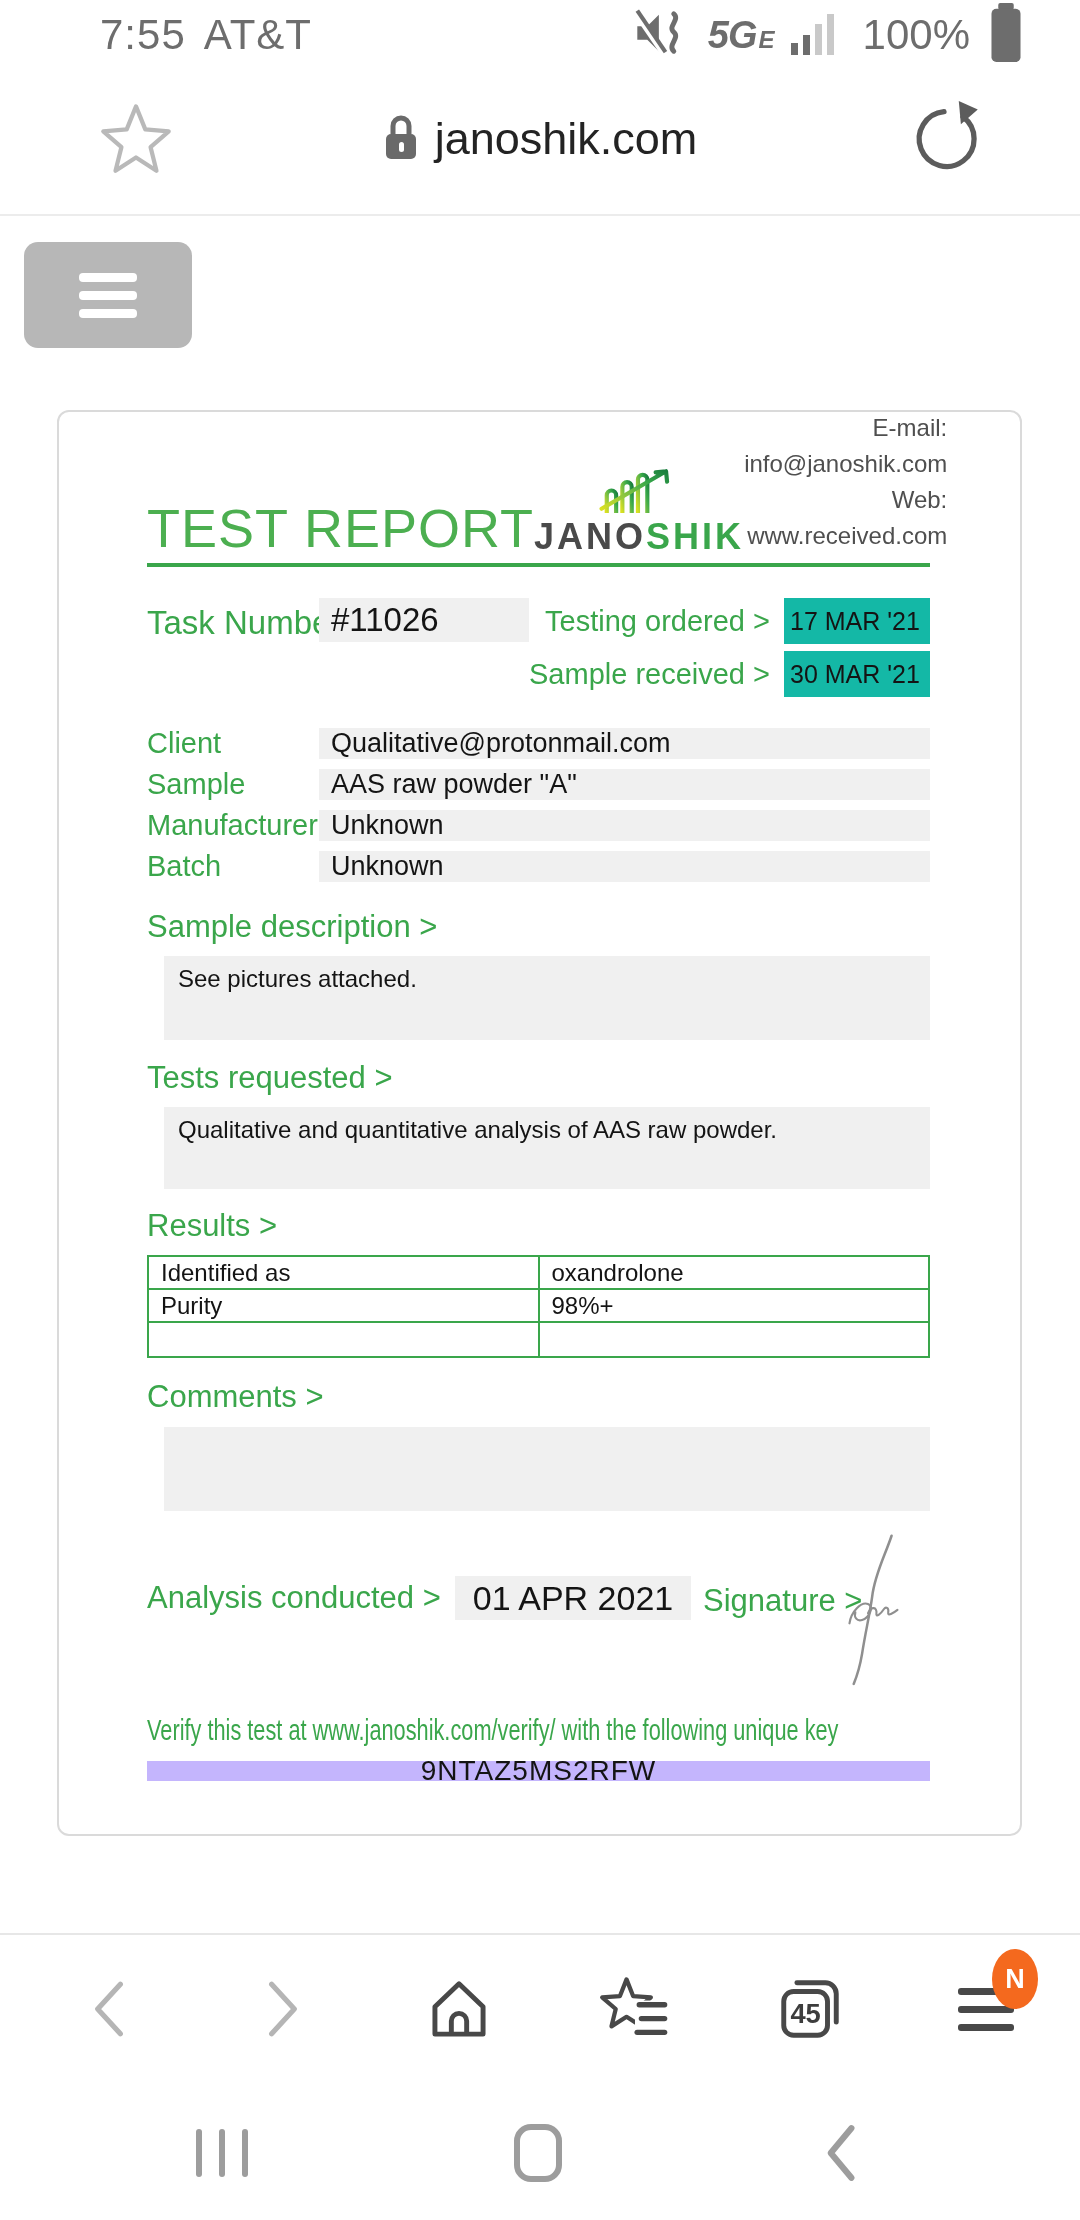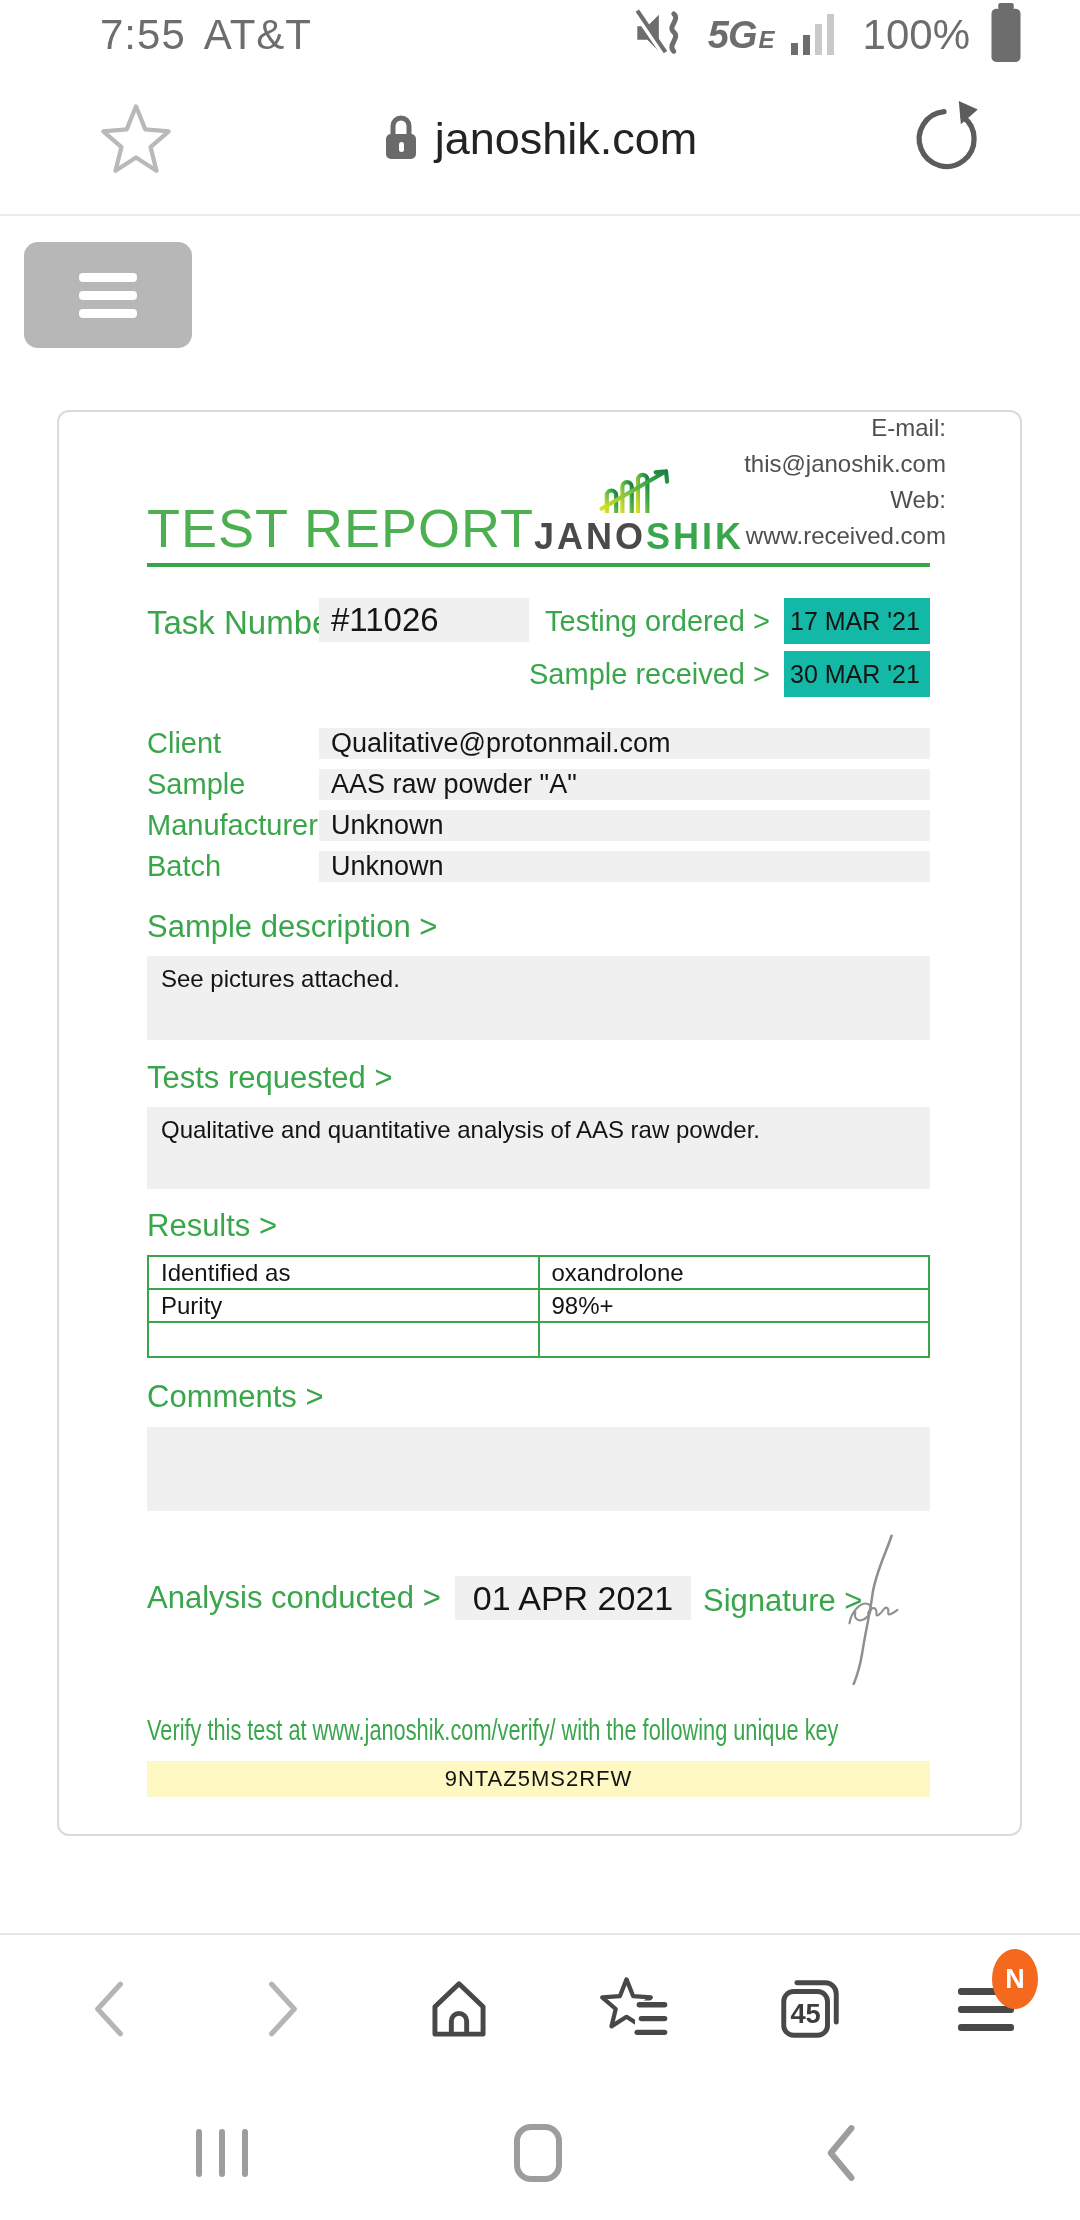--- a/index.html
+++ b/index.html
@@ -50,40 +50,40 @@
     display:flex; align-items:center; padding-left:6px; white-space:nowrap; }
 
   .info-rows { margin-top:40px; }
   .irow { display:flex; align-items:center; height:31px; margin-bottom:10px; }
   .ilabel { width:172px; flex:none; font-size:29px; white-space:nowrap; }
   .ivalue { flex:1; height:31px; background:#f0f0f0; font-size:27px; color:#141414;
     display:flex; align-items:center; padding-left:12px; }
 
   .sec-heading { font-size:31px; height:31px; }
   .h-sample { margin-top:27px; } .h-tests { margin-top:20px; } .h-results { margin-top:19px; } .h-comments { margin-top:21px; }
-  .sec-box { margin-top:16px; background:#f0f0f0; padding:9px 14px; font-size:24px; color:#141414; }
+  .sec-box { margin-top:16px; background:#f0f0f0; padding:9px 14px; font-size:24px; color:#141414;margin-left:17px; }
   .box-sample { height:84px; } .box-tests { height:82px; } .box-comments { height:84px; margin-top:17px; }
 
   .results-table { margin-top:16px; border:2px solid #3aa64b; }
   .rt-row { display:flex; height:33px; border-bottom:2px solid #3aa64b; }
   .rt-row:last-child { border-bottom:none; }
   .rt-cell { flex:1; font-size:24px; color:#141414; display:flex; align-items:center; padding-left:12px; }
   .rt-cell:first-child { border-right:2px solid #3aa64b; }
 
   .analysis-row { position:relative; height:180px; }
   .a-left { position:absolute; left:0; top:65px; display:flex; align-items:center; gap:14px; }
   .a-label { font-size:31px; white-space:nowrap; }
   .a-value { background:#f0f0f0; height:44px; font-size:34px; color:#141414;
     display:flex; align-items:center; padding:0 18px; white-space:nowrap; }
   .sig-label { position:absolute; left:556px; top:72px; font-size:31px; white-space:nowrap; }
   .sig-svg { position:absolute; right:14px; top:18px; }
 
   .verify-text { margin-top:23px; font-size:29px; white-space:nowrap;
     transform:scaleX(0.75); transform-origin:left center; }
-  .verify-key { margin-top:14px; height:36px; background:#fef9c3; font-size:22px; color:#141414;
+  .verify-key { margin-top:14px; height:20px; background:#c4b5fd; font-size:28px; color:#141414;
     display:flex; align-items:center; justify-content:center; letter-spacing:1px; }
 
   
   .toolbar { position:absolute; top:1933px; left:0; width:1080px; height:150px;
     border-top:2px solid #e7e7e7; display:flex; align-items:center;
     justify-content:space-between; padding:0 58px 0 72px; }
   .tb-item { width:72px; height:72px; display:flex; align-items:center; justify-content:center; position:relative; cursor:pointer; }
   .menu-lines { display:flex; flex-direction:column; gap:11px; }
   .menu-lines .ml { width:56px; height:7px; border-radius:3px; background:#484848; }
   .badge { position:absolute; top:-24px; right:-16px; width:46px; height:60px;
@@ -185,21 +185,21 @@
         <path d="M18,94 V60 a9,9 0 0 1 18,0 V94" fill="none" stroke="url(#lg)" stroke-width="8"></path>
         <path d="M48,94 V44 a9,9 0 0 1 18,0 V94" fill="none" stroke="url(#lg)" stroke-width="8"></path>
         <path d="M78,94 V30 a9,9 0 0 1 18,0 V94" fill="none" stroke="url(#lg)" stroke-width="8"></path>
         <path d="M8,86 L132,14 M132,14 L112,16 M132,14 L134,34" fill="none" stroke="url(#lg)" stroke-width="8" stroke-linecap="round" stroke-linejoin="round"></path>
       </svg>
       <div class="logo-text">
         <span class="p1">JANO</span><span class="p2">SHIK</span>
       </div>
     </div>
     <div class="contact">
-      <div>E-mail: this@janoshik.com</div>
+      <div>E-mail: info@janoshik.com</div>
       <div>Web: www.received.com</div>
     </div>
   </div>
 
   <div class="rule"></div>
 
   <div class="task-row">
     <div class="t-label green">Task Number</div>
     <div class="t-value">#11026</div>
     <div class="dates">

